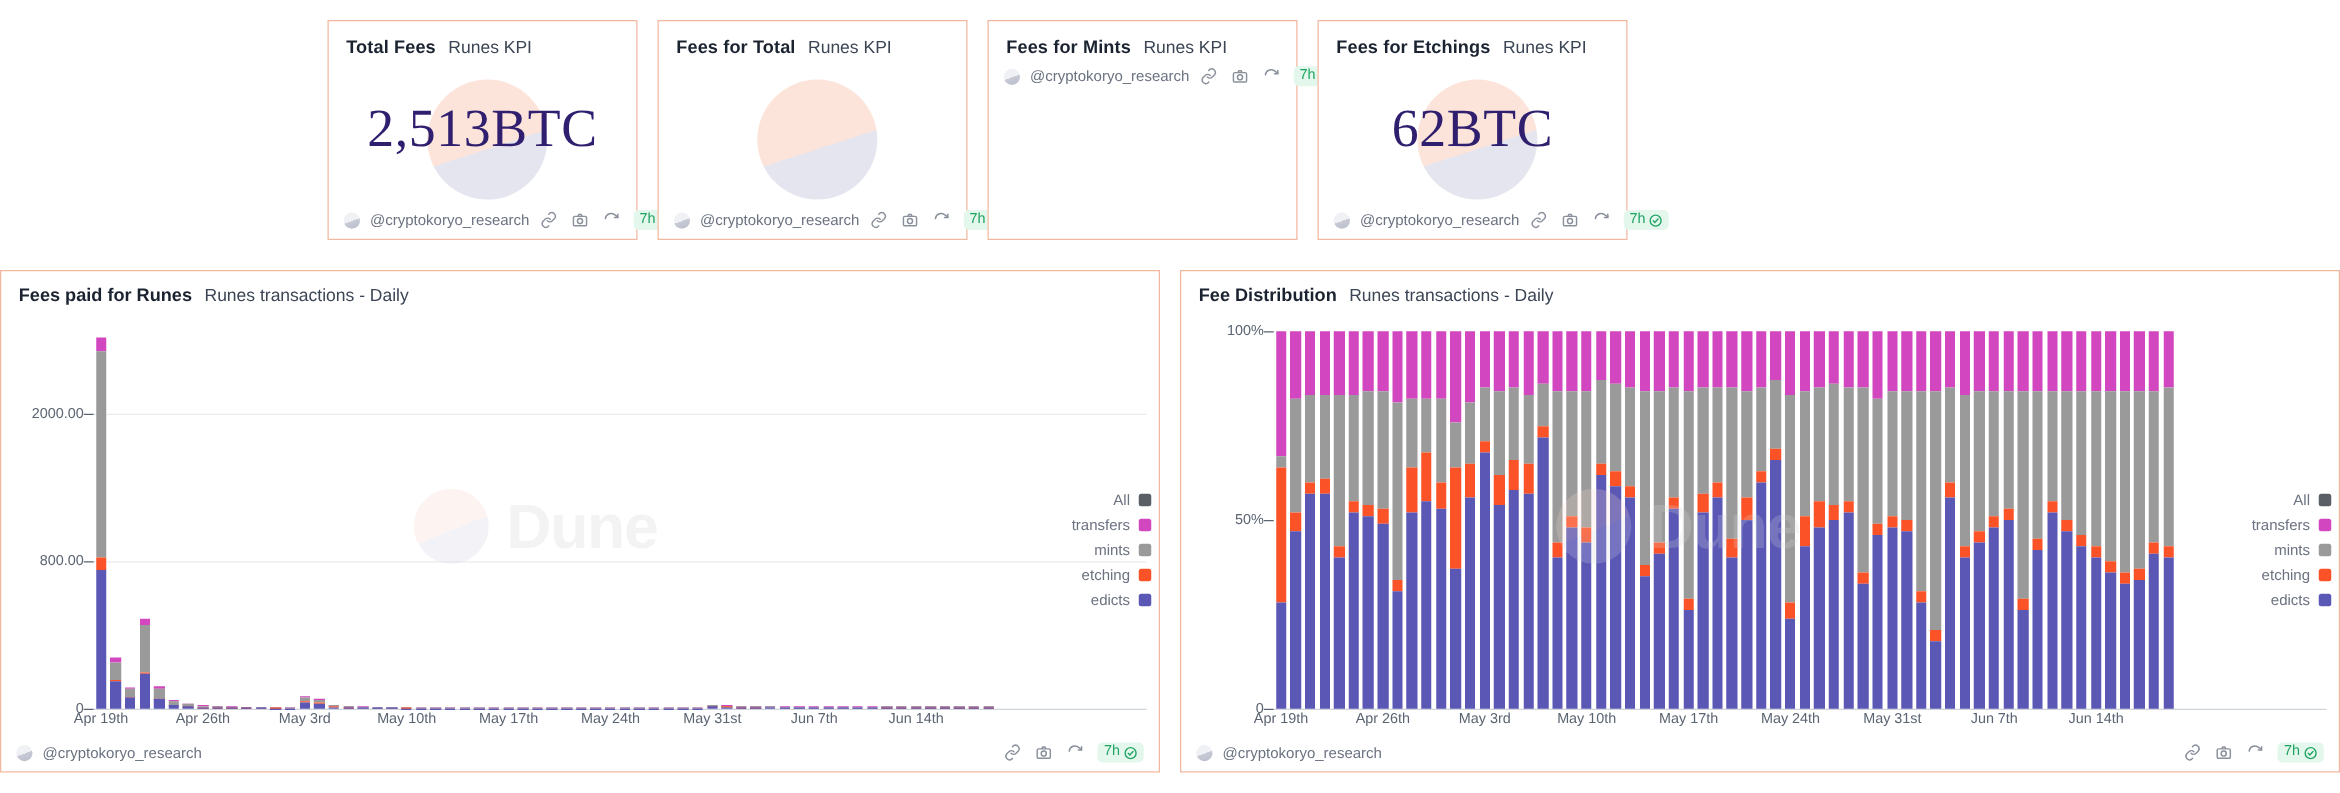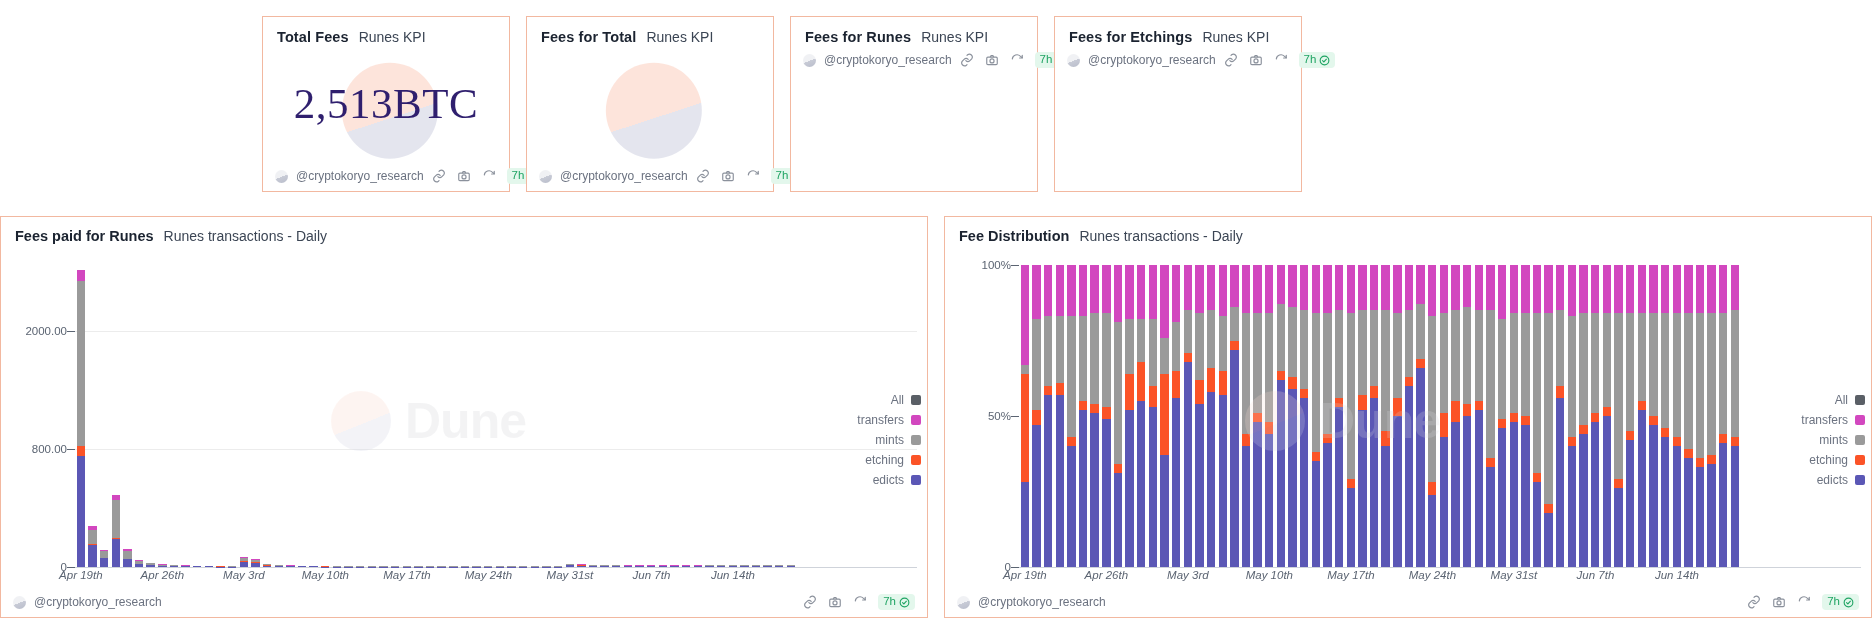--- a/index.html
+++ b/index.html
@@ -64,21 +64,21 @@
   .wm-dune-text { font-size:50px; font-weight:700; color:#d9dade; letter-spacing:-1px; }
 
   .wm-odaily { position:absolute; z-index:3; pointer-events:none; opacity:.46; display:flex; align-items:center; gap:18px; }
   .wm-odaily-text { font-family:"Liberation Sans", sans-serif; font-size:96px; font-weight:700; color:#a9bbdd; letter-spacing:2px; line-height:1; }
 
   
   .y-axis { position:absolute; left:0; top:0; bottom:0; width:74px; }
   .y-tick { position:absolute; right:8px; transform:translateY(-50%); font-size:11.5px; color:#5b6472; white-space:nowrap; }
   .y-tick .dash { position:absolute; right:-8px; top:50%; width:8px; height:1px; background:#5b6472; }
   .gridline { position:absolute; left:74px; right:10px; height:1px; background:#ececec; }
-  .x-axis { position:absolute; left:74px; right:10px; bottom:0; height:20px;font-style:italic; }
+  .x-axis { position:absolute; left:74px; right:10px; bottom:0; height:20px; }
   .x-tick { position:absolute; transform:translateX(-50%); font-size:11.5px; color:#5b6472; white-space:nowrap; top:2px; }
   .baseline { position:absolute; left:74px; right:10px; height:1px; background:#cfd3da; }
 
   .bars { position:absolute; left:74px; right:10px; top:0; display:flex; align-items:flex-end; }
   .bar { position:relative; display:flex; flex-direction:column-reverse; justify-content:flex-start; }
   .seg { width:100%; }
 
   
   .legend { position:absolute; z-index:4; display:flex; flex-direction:column; gap:6px; align-items:flex-end; }
   .legend-item { display:flex; align-items:center; gap:7px; }
@@ -173,21 +173,21 @@
                   <circle cx="12" cy="12" r="9.5"></circle>
                   <path d="M7.8 12.4l2.8 2.8 5.6-6"></path>
                 </svg>
               </span>
             </span>
           </span>
         </div>
       </div>
       <div class="kpi-card" style="left: 790px; width: 248px;">
         <div class="kpi-head">
-          <span class="kpi-title">Fees for Runes</span>
+          <span class="kpi-title">Fees for Mints</span>
           <span class="kpi-sub">Runes KPI</span>
         </div>
         <div class="card-foot">
           <span class="foot-av"></span>
           <span class="foot-user">@cryptokoryo_research</span>
           <span class="foot-right">
             <span class="ficon">
               <svg viewBox="0 0 24 24" fill="none" stroke="currentColor" stroke-width="2" stroke-linecap="round">
                 <path d="M10 13a5 5 0 0 0 7 0l3-3a5 5 0 0 0-7-7l-1 1"></path>
                 <path d="M14 11a5 5 0 0 0-7 0l-3 3a5 5 0 0 0 7 7l1-1"></path>
@@ -215,20 +215,24 @@
                 </svg>
               </span>
             </span>
           </span>
         </div>
       </div>
       <div class="kpi-card" style="left: 1054px; width: 248px;">
         <div class="kpi-head">
           <span class="kpi-title">Fees for Etchings</span>
           <span class="kpi-sub">Runes KPI</span>
+        </div>
+        <div class="kpi-body">
+          <span class="kpi-blob"></span>
+          <span class="kpi-value">62BTC</span>
         </div>
         <div class="card-foot">
           <span class="foot-av"></span>
           <span class="foot-user">@cryptokoryo_research</span>
           <span class="foot-right">
             <span class="ficon">
               <svg viewBox="0 0 24 24" fill="none" stroke="currentColor" stroke-width="2" stroke-linecap="round">
                 <path d="M10 13a5 5 0 0 0 7 0l3-3a5 5 0 0 0-7-7l-1 1"></path>
                 <path d="M14 11a5 5 0 0 0-7 0l-3 3a5 5 0 0 0 7 7l1-1"></path>
               </svg>

